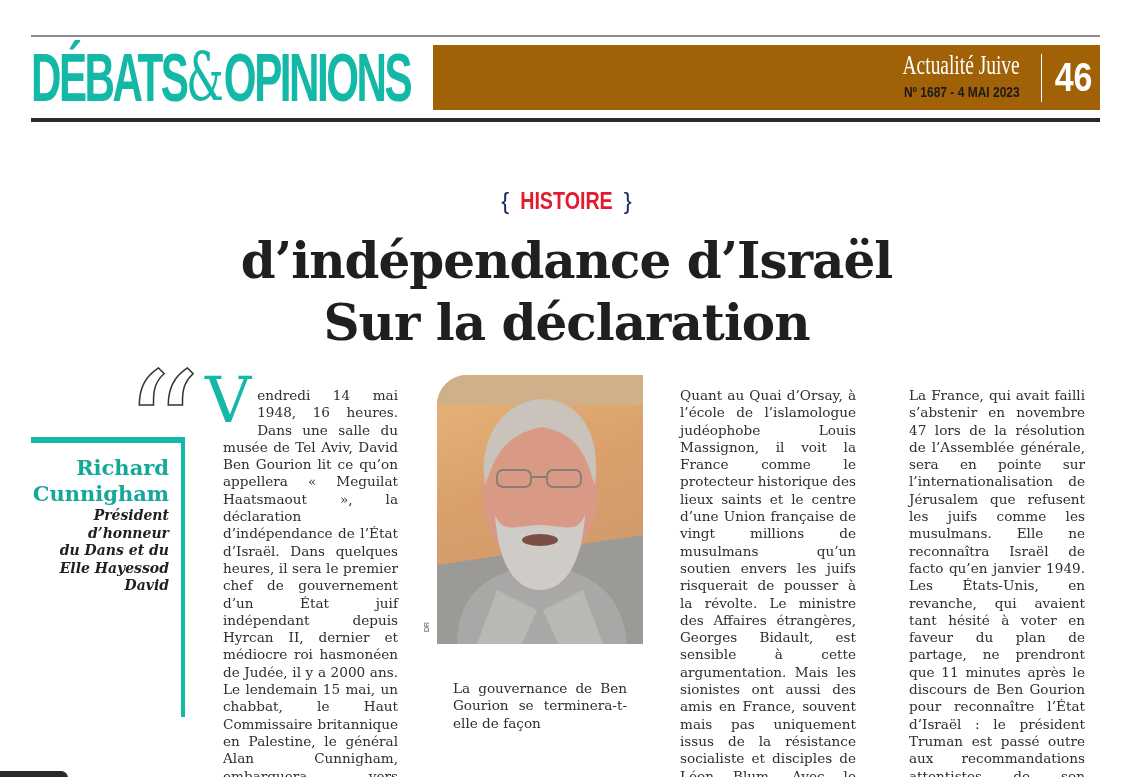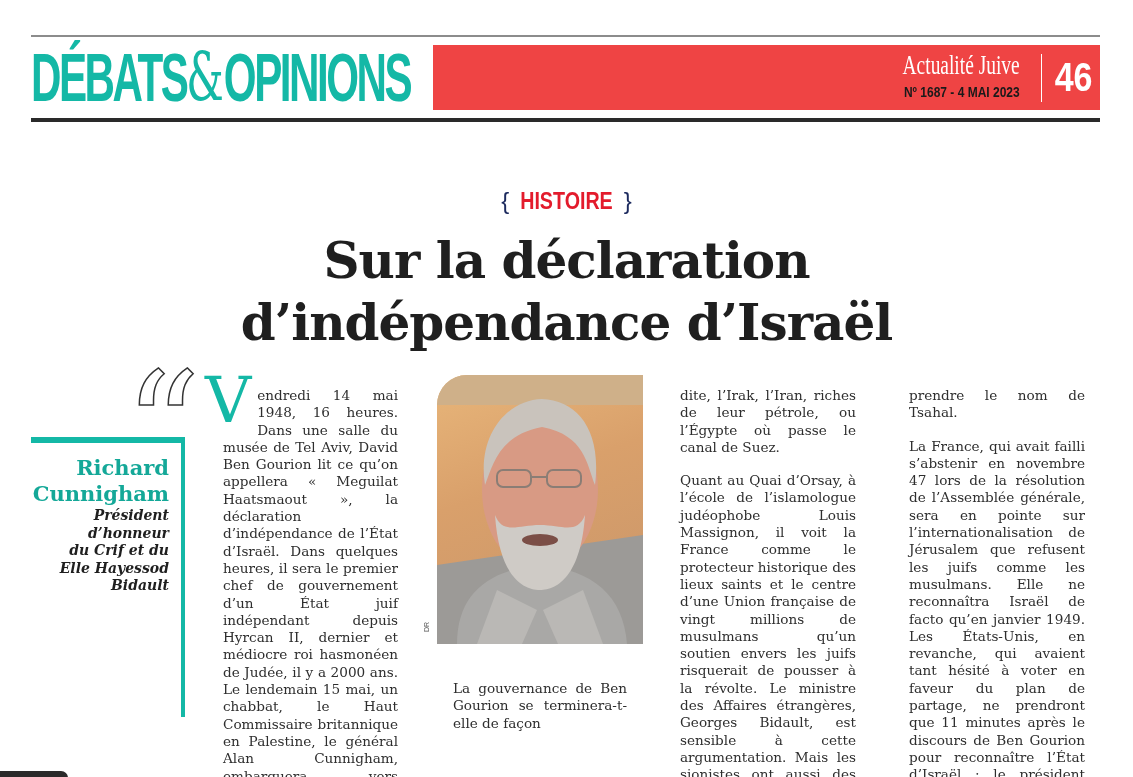--- a/index.html
+++ b/index.html
@@ -1,21 +1,21 @@
 <!DOCTYPE html>
 <html><head>
   <meta charset="utf-8">
   <style>
     html, body { margin: 0; padding: 0; background: #ffffff; }
     body { width: 1133px; height: 777px; position: relative; overflow: hidden; font-family: "DejaVu Serif", serif; color: #2b2b2b; }
 
     .top-rule { position: absolute; left: 31px; top: 35px; width: 1069px; height: 2px; background: #8c8c8c; }
     .header-title { position: absolute; left: 31px; top: 39px; height: 72px; display: flex; align-items: flex-end; font-family: "Liberation Sans", sans-serif; font-weight: 700; font-size: 68px; line-height: 68px; letter-spacing: -4px; color: #14b8a6; transform: scaleX(0.62); transform-origin: left bottom; white-space: nowrap; }
     .header-title .amp { font-family: "DejaVu Serif", serif; font-weight: 400; letter-spacing: 0; }
-    .header-band { position: absolute; left: 433px; top: 45px; width: 667px; height: 65px; background: #ef4444; }
+    .header-band { position: absolute; left: 433px; top: 45px; width: 667px; height: 65px; background: #a16207; }
     .brand-block { position: absolute; right: 80px; top: 6px; text-align: right; }
     .brand-name { font-family: "Liberation Serif", serif; font-size: 27px; color: #ffffff; line-height: 28px; transform: scaleX(0.72); transform-origin: right; white-space: nowrap; }
     .issue { font-family: "Liberation Sans", sans-serif; font-weight: 700; font-size: 15px; color: #1a1a1a; margin-top: 4px; transform: scaleX(0.8); transform-origin: right; white-space: nowrap; }
     .band-sep { position: absolute; right: 58px; top: 9px; width: 1px; height: 48px; background: #ffffff; }
     .page-num { position: absolute; right: 8px; top: 10px; font-family: "Liberation Sans", sans-serif; font-weight: 700; font-size: 40px; line-height: 44px; color: #ffffff; transform: scaleX(0.85); transform-origin: right; }
     .bottom-rule { position: absolute; left: 31px; top: 118px; width: 1069px; height: 4px; background: #2a2a2a; }
 
     .rubric { position: absolute; left: 0; width: 1133px; top: 186px; text-align: center; font-family: "Liberation Sans", sans-serif; font-size: 24px; line-height: 30px; }
     .rubric .brace { color: #1c2a5e; font-weight: 400; }
     .rubric .label { color: #e31b2c; font-weight: 700; display: inline-block; transform: scaleX(0.82); margin: 0 -6px; }
@@ -61,35 +61,35 @@
   </div>
   <div class="bottom-rule"></div>
 
   <div class="rubric">
     <span class="brace">{</span>
     <span class="label">HISTOIRE</span>
     <span class="brace">}</span>
   </div>
 
   <div class="headline">
+    <div>d’indépendance d’Israël</div>
     <div>Sur la déclaration</div>
-    <div>d’indépendance d’Israël</div>
   </div>
 
   <div class="quote-mark">“</div>
   <div class="author-box">
     <div class="author-name">
       <div>Richard</div>
       <div>Cunnigham</div>
     </div>
     <div class="author-role">
       <div>Président d’honneur</div>
-      <div>du Crif et du</div>
+      <div>du Dans et du</div>
       <div>Elle Hayessod</div>
-      <div>Bidault</div>
+      <div>David</div>
     </div>
   </div>
 
   <div class="col col1">
     <span class="dropcap">V</span>
     <p>endredi 14 mai 1948, 16 heures. Dans une salle du musée de Tel Aviv, David Ben Gourion lit ce qu’on appellera « Meguilat Haatsmaout », la déclaration d’indépendance de l’État d’Israël. Dans quelques heures, il sera le premier chef de gouvernement d’un État juif indépendant depuis Hyrcan II, dernier et médiocre roi hasmonéen de Judée, il y a 2000 ans. Le lendemain 15 mai, un chabbat, le Haut Commissaire britannique en Palestine, le général Alan Cunnigham, embarquera vers l’Angleterre. Ben Gourion n’ira pas le saluer. Le mandat britannique s’achève dans l’acrimonie réciproque.</p>
     <p>Pourtant, quand le premier Haut Commissaire, Sir Herbert</p>
   </div>
 
   <div class="photo">
@@ -108,24 +108,22 @@
       <path d="M146 215 L106 235 L121 269 L166 269 Z" fill="#bab8b5"></path>
     </svg>
   </div>
   <div class="credit">DR</div>
 
   <div class="col col2">
     <p>La gouvernance de Ben Gourion se terminera-t-elle de façon</p>
   </div>
 
   <div class="col col3">
-    <p>dite, l’Irak, l’Iran, riches de leur pétrole, ou l’Égypte où passe le canal de Suez.</p>
     <p>Quant au Quai d’Orsay, à l’école de l’islamologue judéophobe Louis Massignon, il voit la France comme le protecteur historique des lieux saints et le centre d’une Union française de vingt millions de musulmans qu’un soutien envers les juifs risquerait de pousser à la révolte. Le ministre des Affaires étrangères, Georges Bidault, est sensible à cette argumentation. Mais les sionistes ont aussi des amis en France, souvent mais pas uniquement issus de la résistance socialiste et disciples de Léon Blum. Avec le soutien des autorités locales, sont partis des bateaux d’immigrants clandestins dont le plus cé-</p>
   </div>
 
   <div class="col col4">
-    <p>prendre le nom de Tsahal.</p>
     <p>La France, qui avait failli s’abstenir en novembre 47 lors de la résolution de l’Assemblée générale, sera en pointe sur l’internationalisation de Jérusalem que refusent les juifs comme les musulmans. Elle ne reconnaîtra Israël de facto qu’en janvier 1949. Les États-Unis, en revanche, qui avaient tant hésité à voter en faveur du plan de partage, ne prendront que 11 minutes après le discours de Ben Gourion pour reconnaître l’État d’Israël : le président Truman est passé outre aux recommandations attentistes de son département d’État.</p>
     <p>Le texte de la déclaration d’indépendance n’a jamais reçu la sanction d’un vote populaire, mais il est une vraie déclaration</p>
   </div>
 
   <div class="corner-tab"></div>
 </div>
 
 </body></html>

